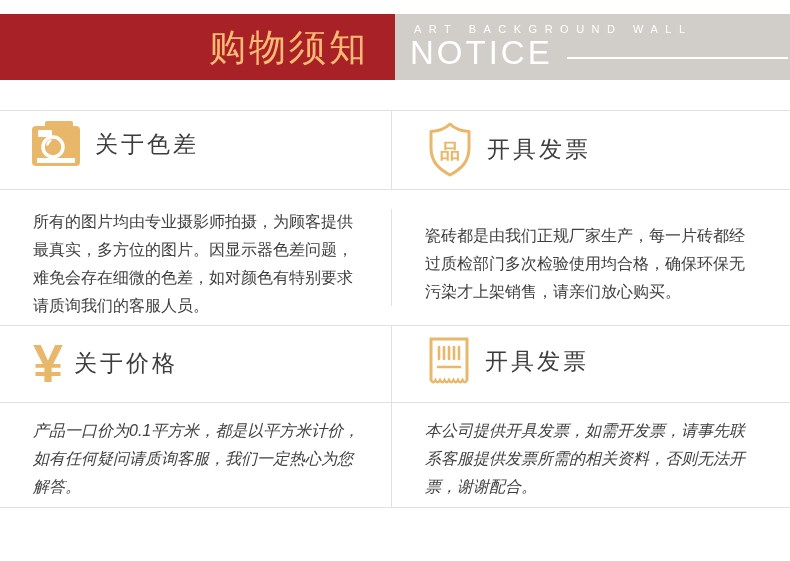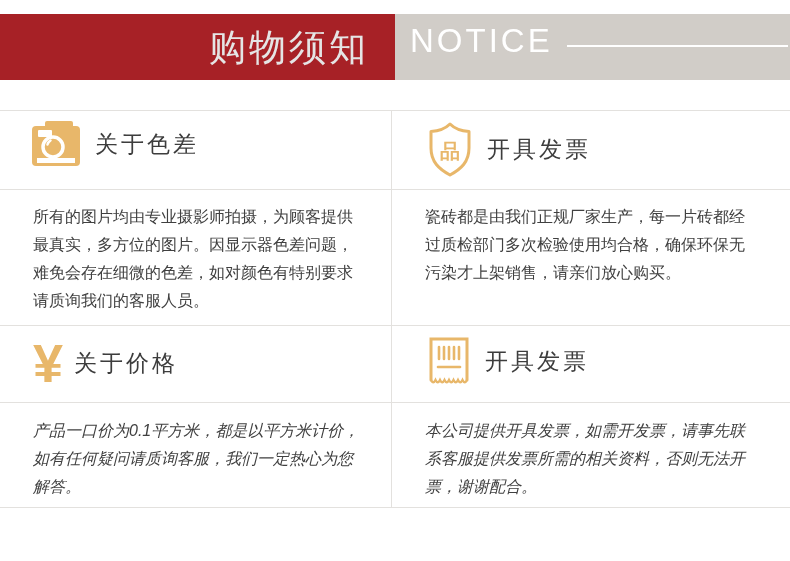--- a/index.html
+++ b/index.html
@@ -12,34 +12,34 @@
   }
   *{margin:0;padding:0;box-sizing:border-box;}
   html,body{background:#fff;}
   body{font-family:"Liberation Sans","DejaVu Sans",sans-serif;}
   .page{position:relative;width:790px;height:561px;background:#fff;overflow:hidden;}
 
   
   .banner{margin-top:14px;height:66px;display:flex;}
   .banner-left{width:395px;background:var(--red);display:flex;align-items:center;
                justify-content:flex-end;padding-right:26px;}
-  .banner-title{color:#e5e5e5;font-size:37px;letter-spacing:3px;font-weight:500;line-height:1;}
+  .banner-title{color:#fdba74;font-size:37px;letter-spacing:3px;font-weight:500;line-height:1;}
   .banner-right{flex:1;background:var(--banner-gray);color:#fff;padding:9px 0 0 15px;overflow:hidden;}
   .en-sub{font-size:11px;letter-spacing:7.5px;padding-left:4px;white-space:nowrap;}
   .en-row{display:flex;align-items:center;margin-top:1px;}
   .en-title{font-size:33px;font-weight:300;letter-spacing:3px;line-height:1.05;white-space:nowrap;}
   .en-line{flex:1;height:2px;background:#fff;margin-left:14px;margin-top:9px;margin-right:2px;}
 
   
   .notice{margin-top:30px;border-top:1px solid var(--line);}
   .row{display:flex;border-bottom:1px solid var(--line);}
   .cell{width:391px;}
   .cell.right{width:398px;border-left:1px solid var(--line);}
   .row-head1{height:79px;}
-  .row-body1{height:136px;}
+  .row-body1{height:136px;align-items:center;}
   .row-head2{height:77px;}
   .row-body2{height:105px;font-style:italic;}
 
   .head-cell{display:flex;align-items:center;padding-left:32px;padding-top:10px;}
   .cell.right .head-cell{padding-left:36px;}
   .icon-box{display:flex;align-items:center;justify-content:center;flex:0 0 auto;}
   .section-heading{color:var(--heading);font-size:23px;letter-spacing:3px;margin-left:15px;font-weight:400;}
   .yen{color:var(--gold);font-size:54px;font-weight:bold;line-height:1;width:32px;text-align:center;}
 
   .body-cell p{width:334px;margin:0;padding:13px 0 0 33px;box-sizing:content-box;
@@ -54,20 +54,21 @@
 </head>
 <body>
 
 <div class="page">
 
   <div class="banner">
     <div class="banner-left">
       <div class="banner-title">购物须知</div>
     </div>
     <div class="banner-right">
+      <div class="en-sub">ART BACKGROUND WALL</div>
       <div class="en-row">
         <div class="en-title">NOTICE</div>
         <div class="en-line"></div>
       </div>
     </div>
   </div>
 
   <div class="notice">
 
     <div class="row row-head1">

